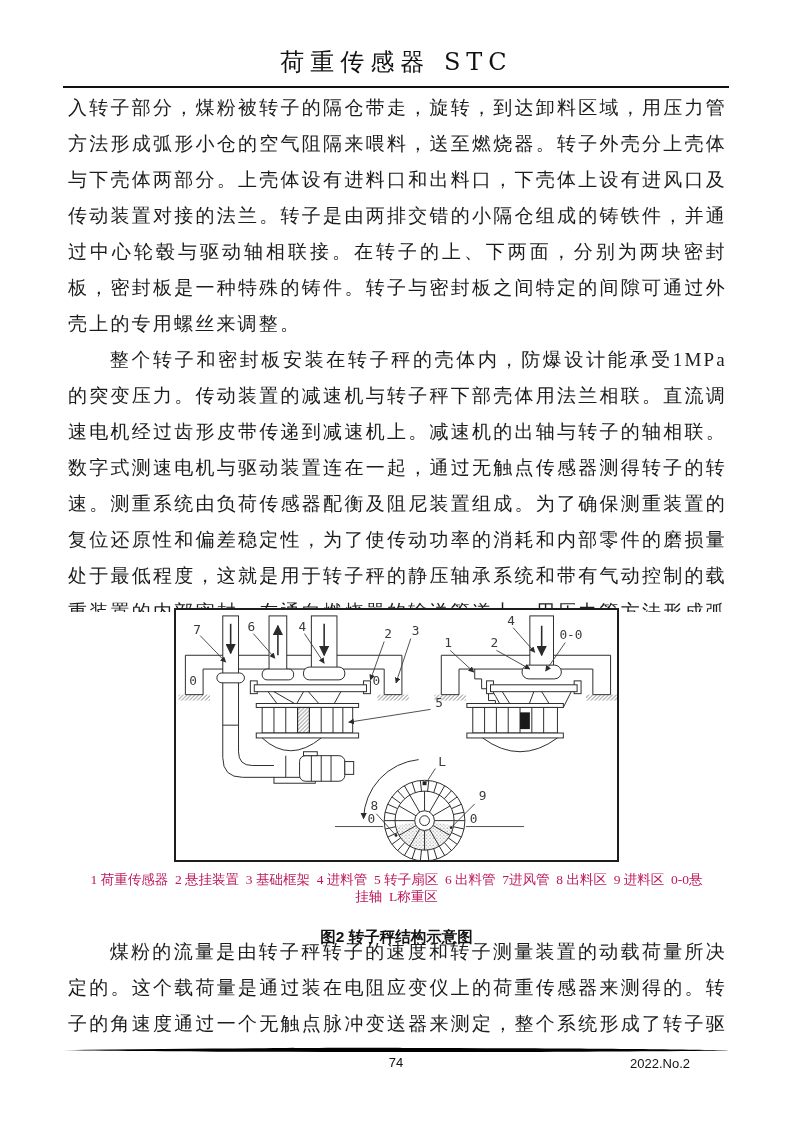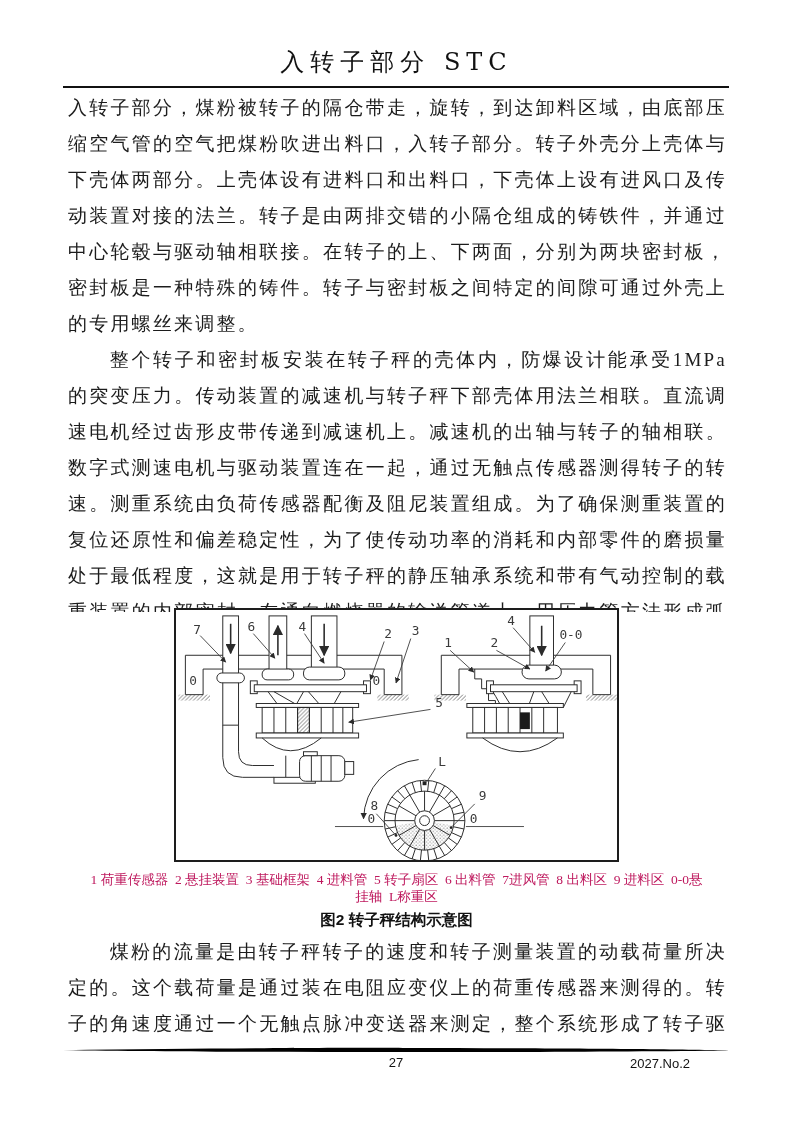--- a/index.html
+++ b/index.html
@@ -16,46 +16,46 @@
   .body-text p{margin:0;}
   p.indent{text-indent:2.2em;}
   .para3{position:absolute;top:934px;left:68px;right:66px;height:112px;overflow:hidden;
         font-size:19px;line-height:36px;letter-spacing:2.2px;text-align:justify;}
   .para3 p{margin:0;}
 
   .figure-block{position:absolute;top:608px;left:0;right:0;text-align:center;}
   .fig-frame{display:inline-block;border:2px solid #1d1d1d;background:#fff;line-height:0;}
   .fig-legend{margin:7px 20px 0 20px;font-size:13.5px;line-height:17px;color:#be185d;
         white-space:pre-wrap;font-family:"Liberation Serif",serif;}
-  .fig-caption{margin-top:5px;font-size:15.5px;font-weight:bold;color:#111;
+  .fig-caption{margin-top:22px;font-size:15.5px;font-weight:bold;color:#111;
         font-family:"Liberation Sans",sans-serif;}
 
   .footer{position:absolute;left:63px;right:64px;top:1047px;}
   .footer-rule{display:block;width:100%;height:7px;}
   .footer-row{position:relative;height:18px;margin-top:1px;
         font-family:"Liberation Sans",sans-serif;font-size:13px;color:#111;}
   .page-num{position:absolute;left:0;right:0;text-align:center;}
   .issue{position:absolute;right:39px;top:1px;}
 
   .diag{stroke:#2b2b2b;stroke-width:1;fill:none;}
   .diagw{stroke:#2b2b2b;stroke-width:1;fill:#fff;}
   .lead{stroke:#3a3a3a;stroke-width:0.9;fill:none;}
   .flow{stroke:#2b2b2b;stroke-width:1.6;fill:none;}
   .figlabel{font-family:"DejaVu Sans Mono","Liberation Mono",monospace;font-size:13px;fill:#3a3a3a;}
 </style>
 </head>
 <body>
 
 <div class="page">
 
-  <div class="journal-title">入转子部分 STC</div>
+  <div class="journal-title">荷重传感器 STC</div>
   <div class="header-rule"></div>
 
   <div class="body-text">
-    <p>入转子部分，煤粉被转子的隔仓带走，旋转，到达卸料区域，由底部压缩空气管的空气把煤粉吹进出料口，入转子部分。转子外壳分上壳体与下壳体两部分。上壳体设有进料口和出料口，下壳体上设有进风口及传动装置对接的法兰。转子是由两排交错的小隔仓组成的铸铁件，并通过中心轮毂与驱动轴相联接。在转子的上、下两面，分别为两块密封板，密封板是一种特殊的铸件。转子与密封板之间特定的间隙可通过外壳上的专用螺丝来调整。</p>
+    <p>入转子部分，煤粉被转子的隔仓带走，旋转，到达卸料区域，用压力管方法形成弧形小仓的空气阻隔来喂料，送至燃烧器。转子外壳分上壳体与下壳体两部分。上壳体设有进料口和出料口，下壳体上设有进风口及传动装置对接的法兰。转子是由两排交错的小隔仓组成的铸铁件，并通过中心轮毂与驱动轴相联接。在转子的上、下两面，分别为两块密封板，密封板是一种特殊的铸件。转子与密封板之间特定的间隙可通过外壳上的专用螺丝来调整。</p>
     <p class="indent">整个转子和密封板安装在转子秤的壳体内，防爆设计能承受1MPa的突变压力。传动装置的减速机与转子秤下部壳体用法兰相联。直流调速电机经过齿形皮带传递到减速机上。减速机的出轴与转子的轴相联。数字式测速电机与驱动装置连在一起，通过无触点传感器测得转子的转速。测重系统由负荷传感器配衡及阻尼装置组成。为了确保测重装置的复位还原性和偏差稳定性，为了使传动功率的消耗和内部零件的磨损量处于最低程度，这就是用于转子秤的静压轴承系统和带有气动控制的载重装置的内部密封，在通向燃烧器的输送管道上，用压力管方法形成弧形小仓的空气阻隔来喂料，用带有排气管的弧形仓清扫喷嘴。</p>
   </div>
 
   <div class="figure-block">
     <div class="fig-frame">
       <svg width="441" height="250" viewBox="0 0 445 254">
         <defs>
           <marker id="arr" viewBox="0 0 10 10" refX="9" refY="5" markerWidth="6.5" markerHeight="6.5" orient="auto-start-reverse">
             <path d="M0,0 L10,5 L0,10 Z" fill="#2b2b2b"></path>
           </marker>
@@ -194,18 +194,18 @@
 
   <div class="para3">
     <p class="indent">煤粉的流量是由转子秤转子的速度和转子测量装置的动载荷量所决定的。这个载荷量是通过装在电阻应变仪上的荷重传感器来测得的。转子的角速度通过一个无触点脉冲变送器来测定，整个系统形成了转子驱动的整体特点。微机处理器</p>
   </div>
 
   <div class="footer">
     <svg class="footer-rule" viewBox="0 0 666 7" preserveAspectRatio="none">
       <path d="M0,3.2 C150,1.2 300,0.7 340,0.9 C480,1.1 620,2.0 666,3.4 C500,5.5 180,5.8 0,3.2 Z" fill="#000"></path>
     </svg>
     <div class="footer-row">
-      <span class="page-num">27</span>
-      <span class="issue">2027.No.2</span>
+      <span class="page-num">74</span>
+      <span class="issue">2022.No.2</span>
     </div>
   </div>
 
 </div>
 
 </body></html>

